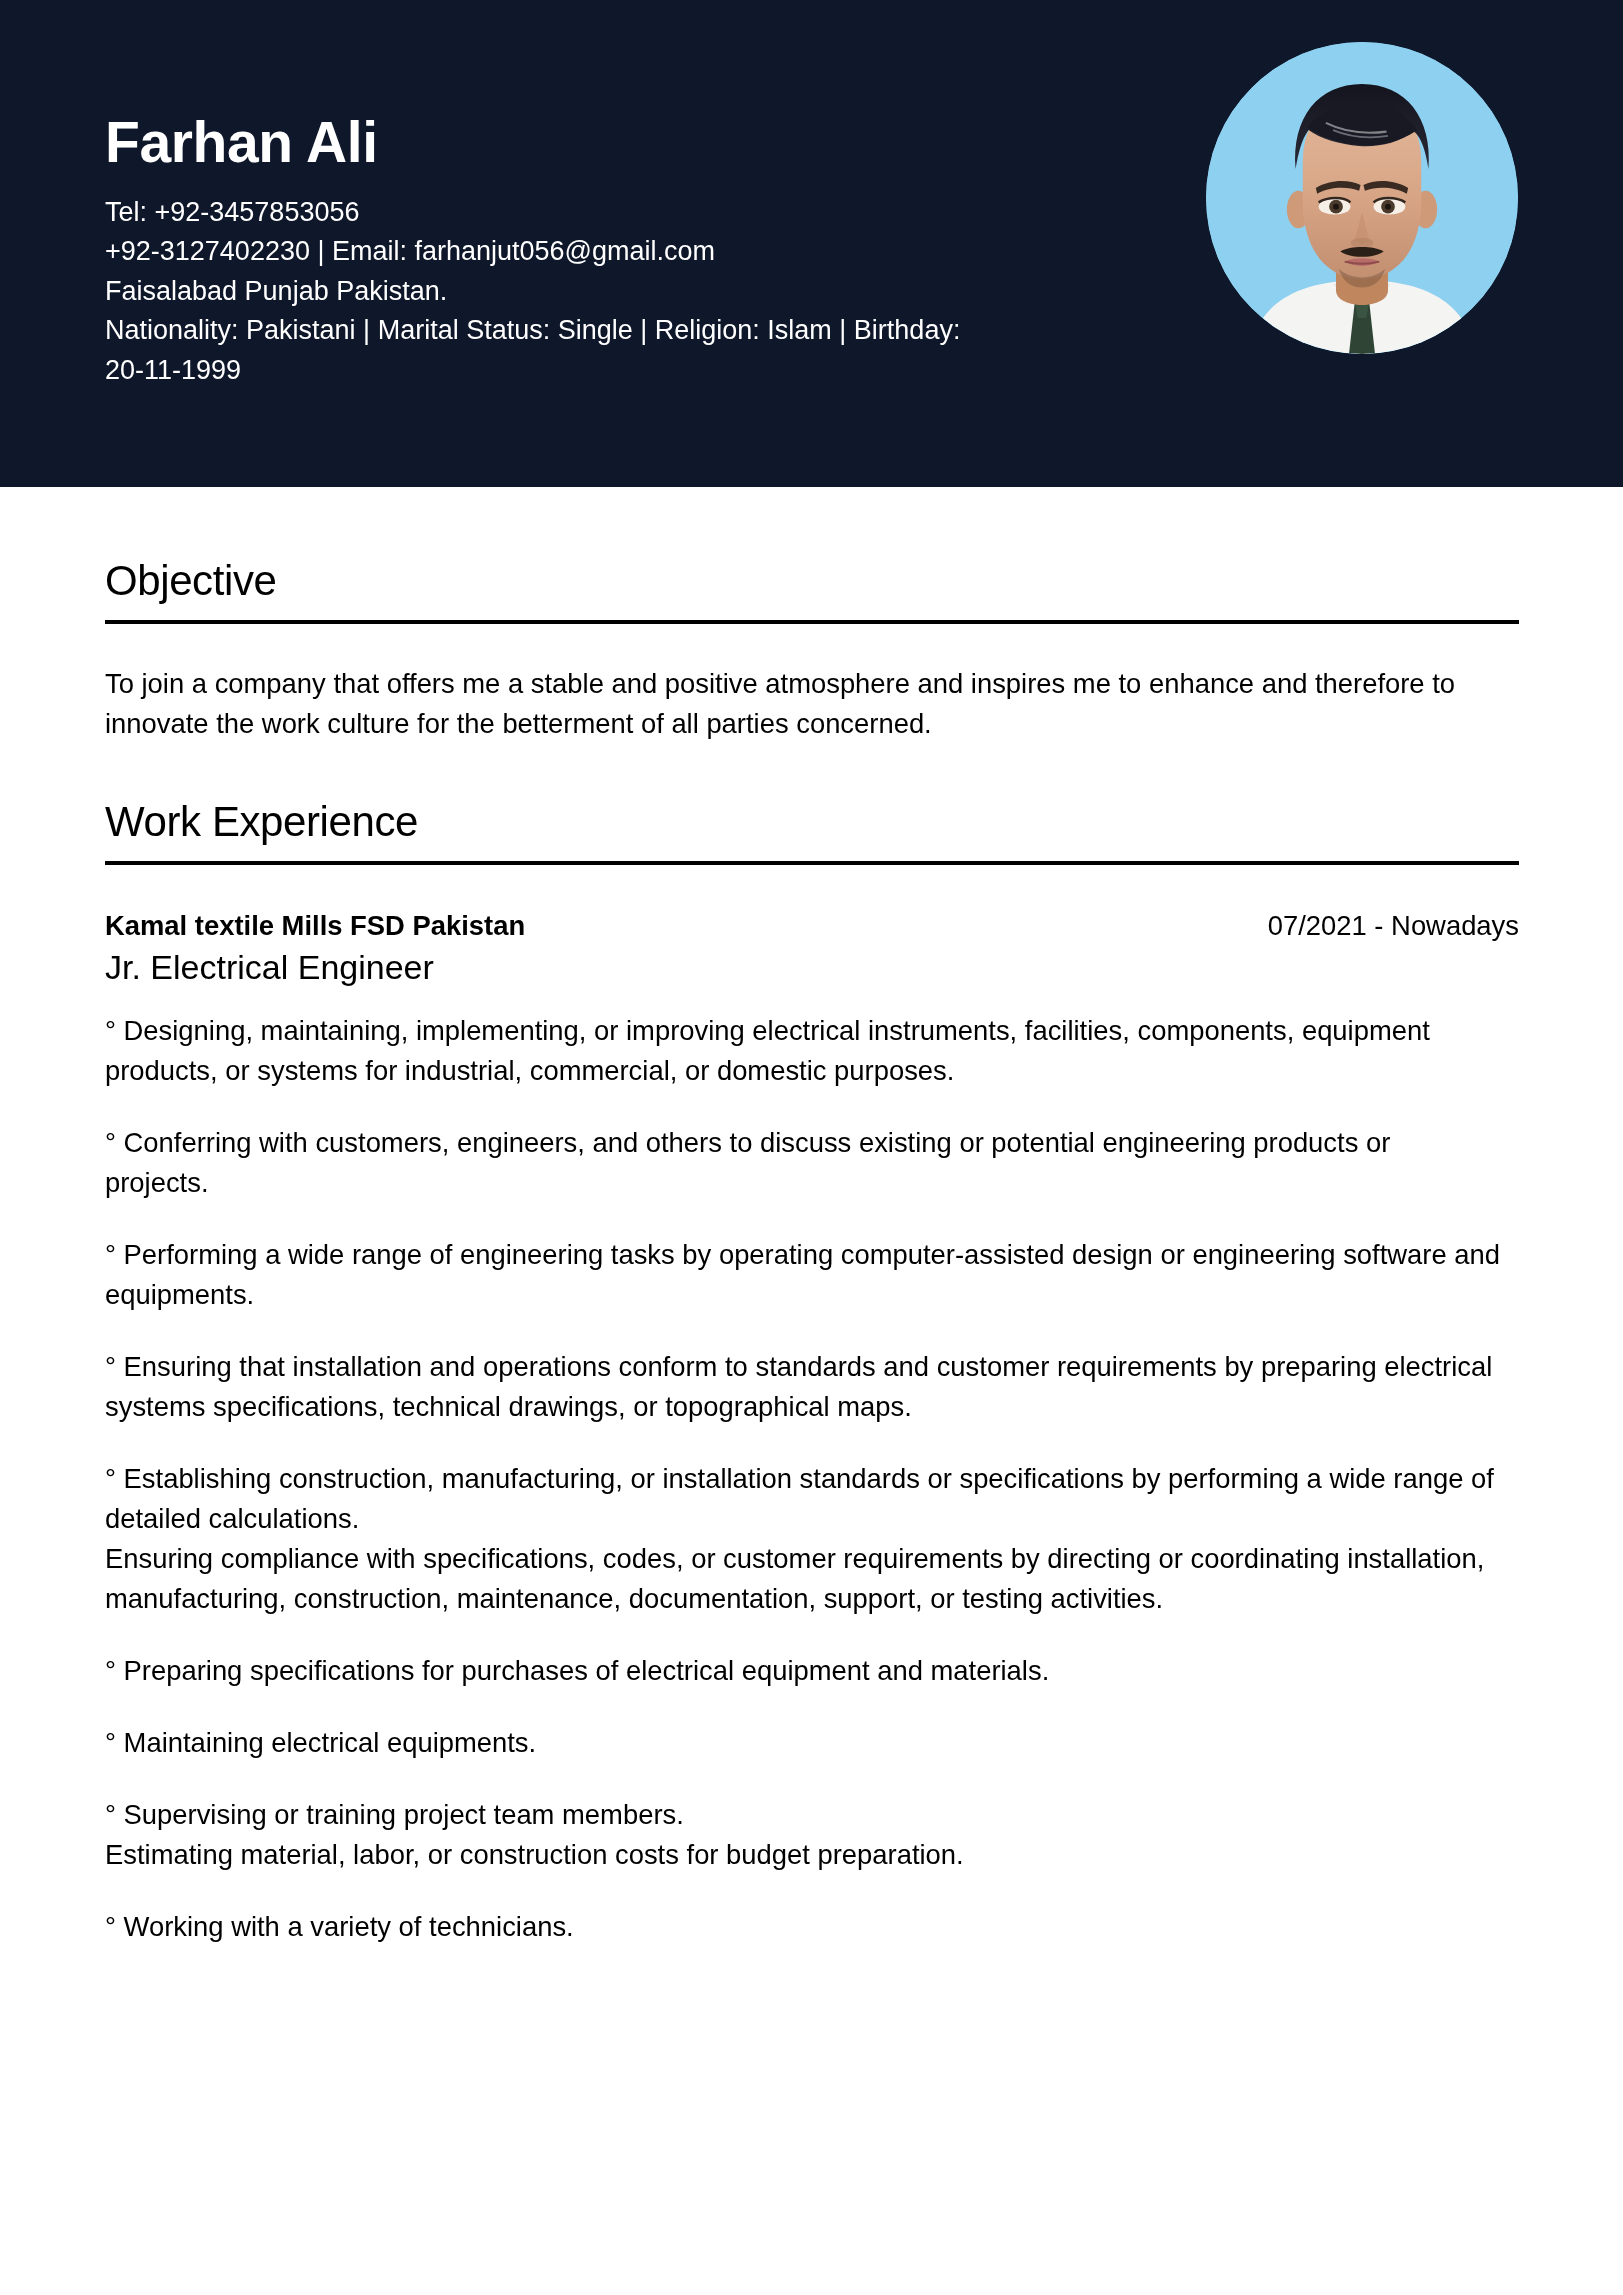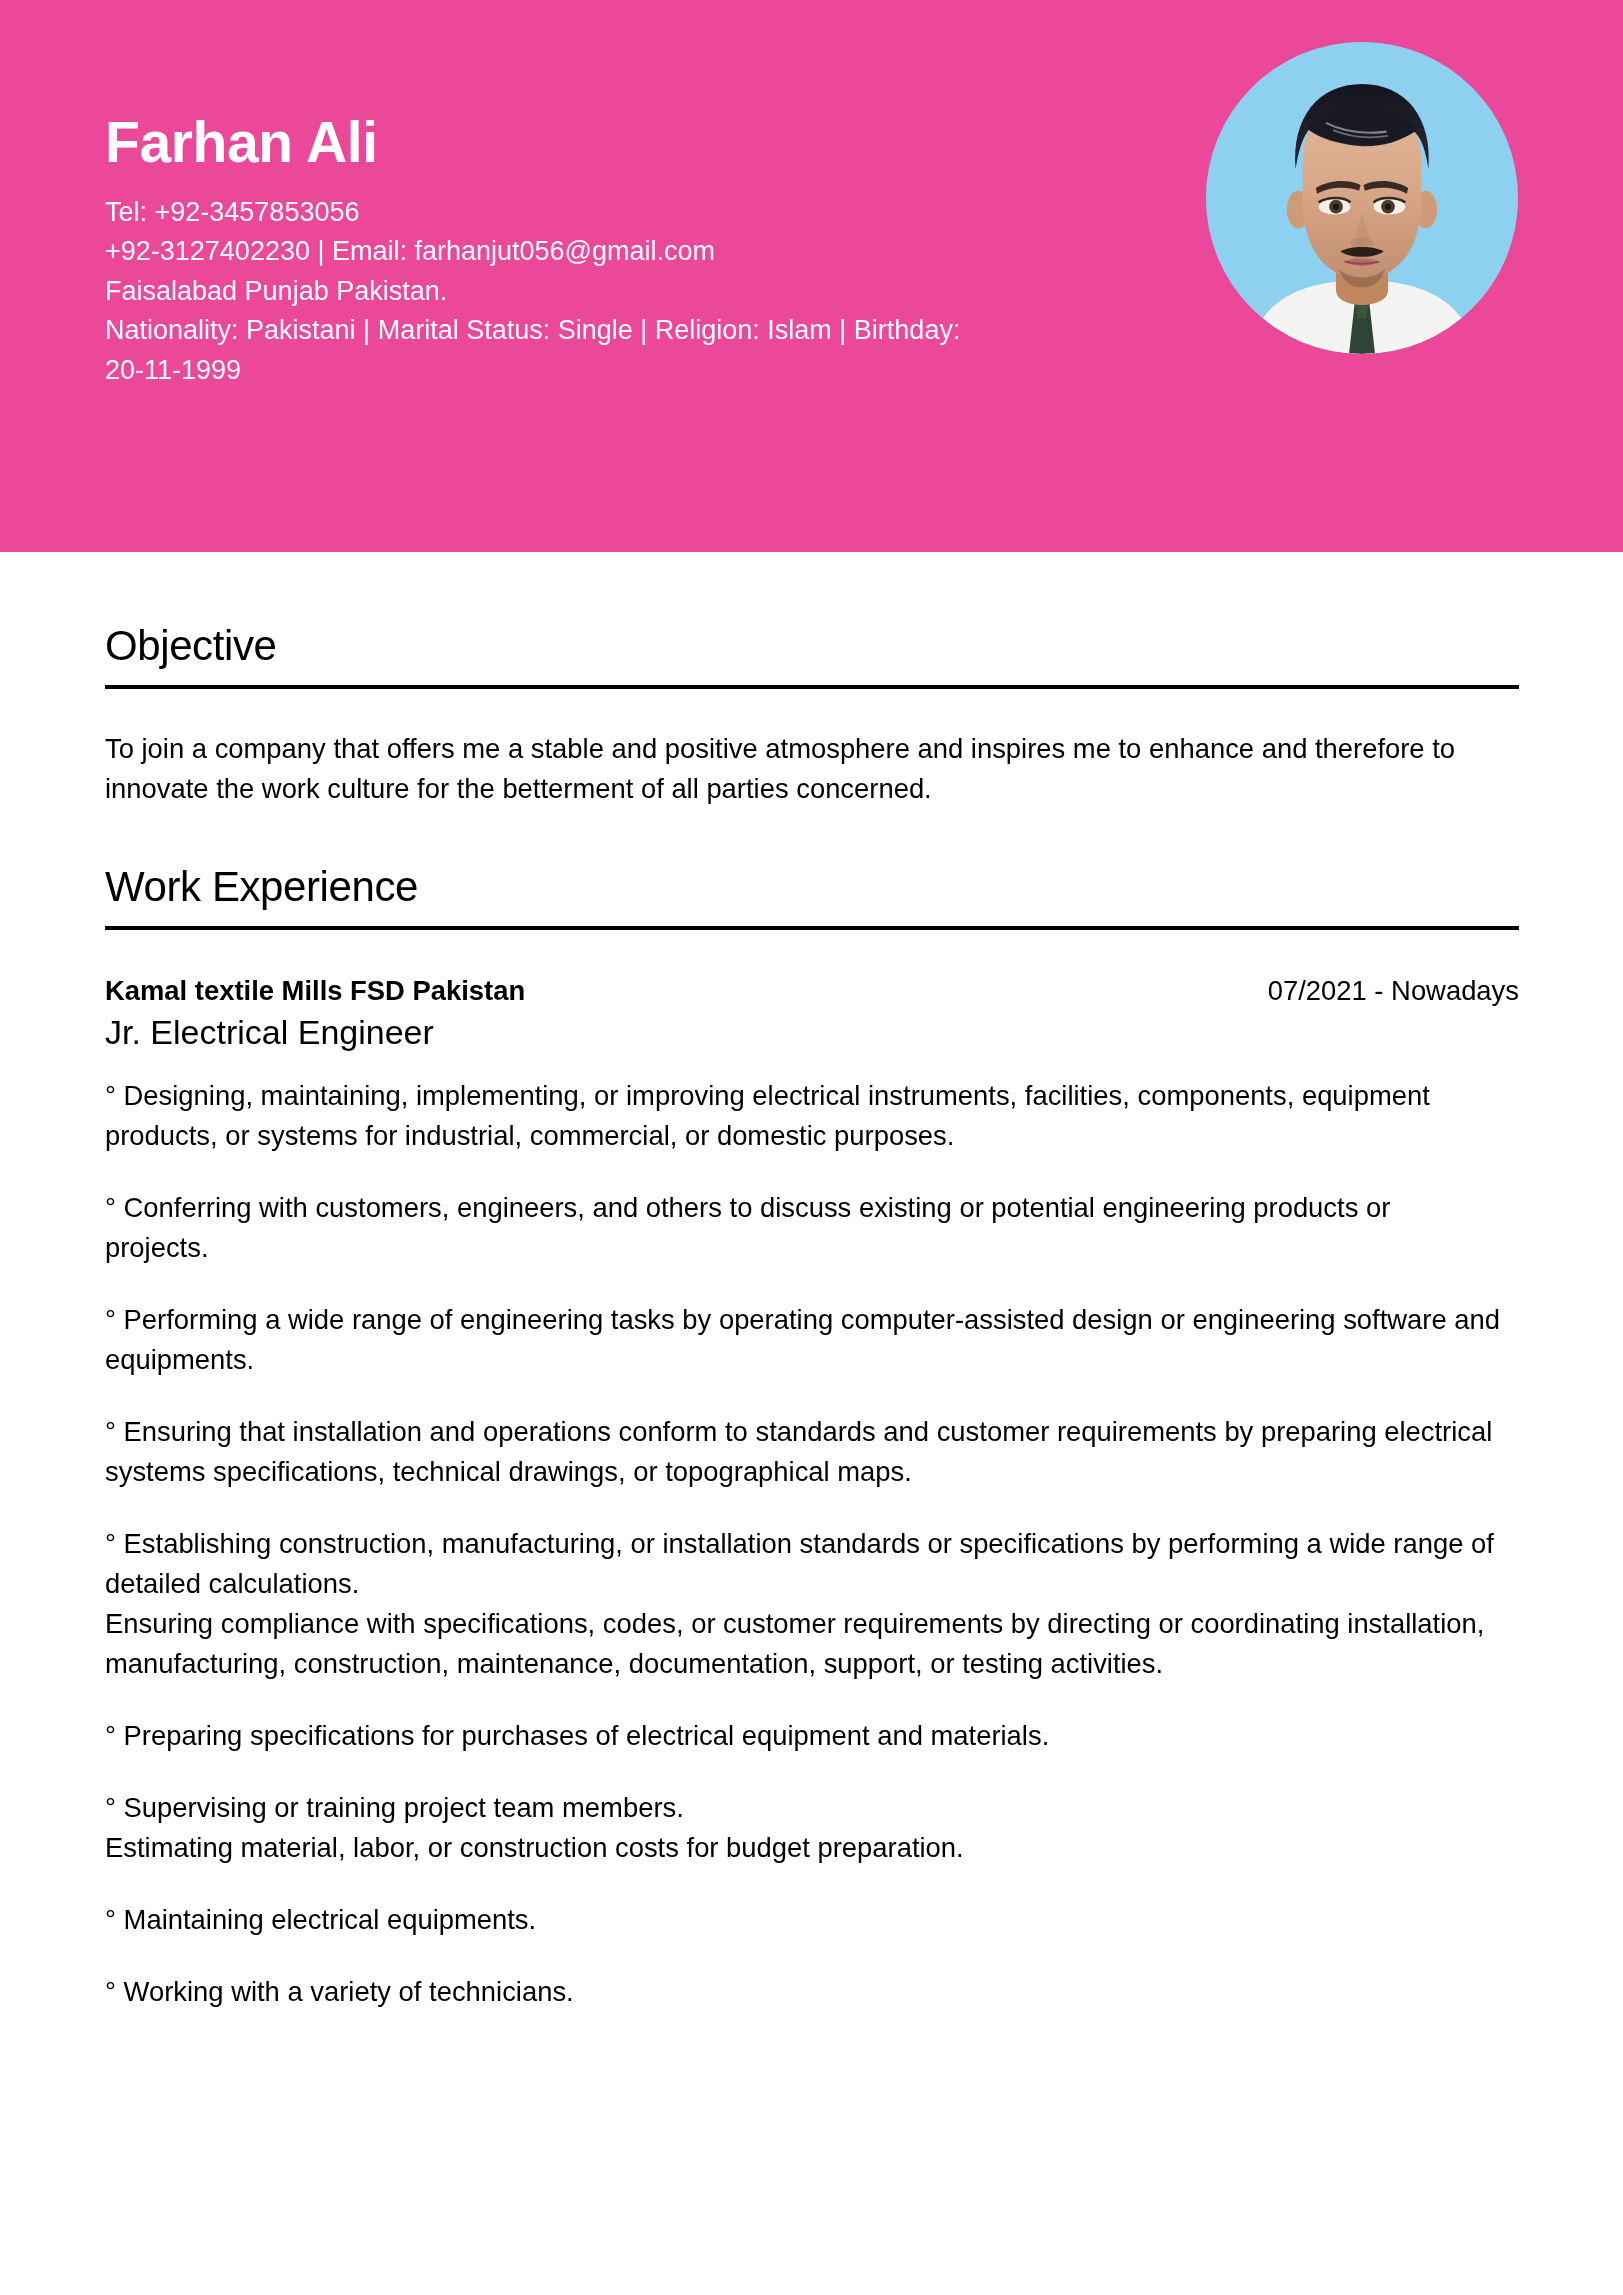--- a/index.html
+++ b/index.html
@@ -14,22 +14,22 @@
     color: #000000;
     width: 1623px;
     min-height: 2295px;
     position: relative;
     overflow: hidden;
   }
 
   
   .header-banner {
     width: 1623px;
-    height: 552px;
-    background: #ec4899;
+    height: 487px;
+    background: #0f172a;
     position: relative;
   }
 
   .header-inner {
     position: absolute;
     left: 105px;
     top: 0;
     width: 1082px;
     height: 487px;
     display: flex;
@@ -244,21 +244,21 @@
       </div>
       <div class="job-role">Jr. Electrical Engineer</div>
 
       <div class="bullets" id="bullet-list">
           <div class="bullet"><span class="deg">° </span><span>Designing, maintaining, implementing, or improving electrical instruments, facilities, components, equipment products, or systems for industrial, commercial, or domestic purposes.</span></div>
           <div class="bullet"><span class="deg">° </span><span>Conferring with customers, engineers, and others to discuss existing or potential engineering products or projects.</span></div>
           <div class="bullet"><span class="deg">° </span><span>Performing a wide range of engineering tasks by operating computer-assisted design or engineering software and equipments.</span></div>
           <div class="bullet"><span class="deg">° </span><span>Ensuring that installation and operations conform to standards and customer requirements by preparing electrical systems specifications, technical drawings, or topographical maps.</span></div>
           <div class="bullet"><span class="deg">° </span><span>Establishing construction, manufacturing, or installation standards or specifications by performing a wide range of detailed calculations.</span><span class="sub">Ensuring compliance with specifications, codes, or customer requirements by directing or coordinating installation, manufacturing, construction, maintenance, documentation, support, or testing activities.</span></div>
           <div class="bullet"><span class="deg">° </span><span>Preparing specifications for purchases of electrical equipment and materials.</span></div>
+          <div class="bullet"><span class="deg">° </span><span>Maintaining electrical equipments.</span></div>
           <div class="bullet"><span class="deg">° </span><span>Supervising or training project team members.</span><span class="sub">Estimating material, labor, or construction costs for budget preparation.</span></div>
-          <div class="bullet"><span class="deg">° </span><span>Maintaining electrical equipments.</span></div>
           <div class="bullet"><span class="deg">° </span><span>Working with a variety of technicians.</span></div>
         </div>
     </div>
   </div>
 
 </div>
 
 
 </body></html>

